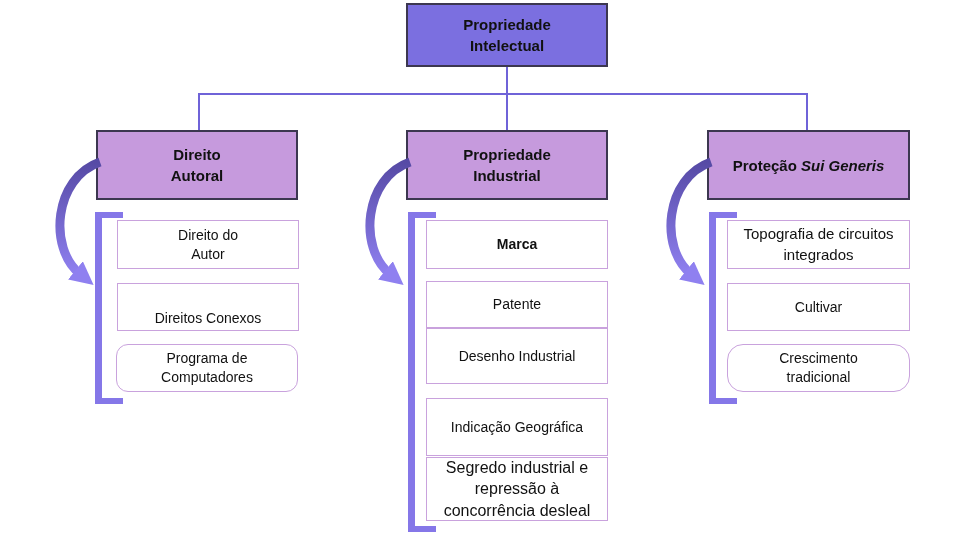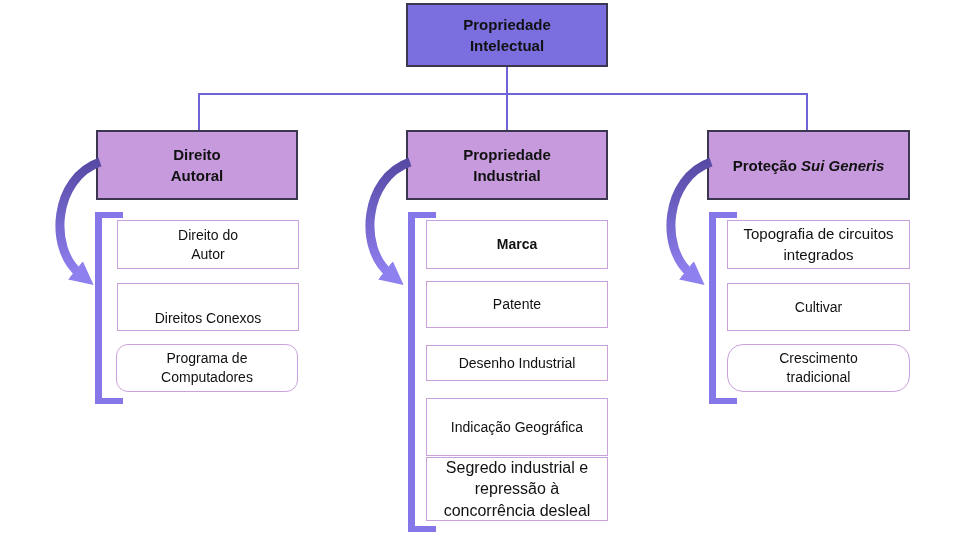--- a/index.html
+++ b/index.html
@@ -98,21 +98,21 @@
   <div class="node item prewrap" style="left:117px;top:283px;width:182px;height:48px;align-items:flex-end;"><span>Direitos Conexos</span></div>
   <div class="node item prewrap" style="left:116px;top:344px;width:182px;height:48px;border-radius:12px;"><span>Programa de
 Computadores</span></div>
 
   <div class="node item" style="left:426px;top:220px;width:182px;height:49px;font-weight:bold;">
       <span>Marca</span>
     </div>
   <div class="node item" style="left:426px;top:281px;width:182px;height:47px;">
       <span>Patente</span>
     </div>
-  <div class="node item" style="left:426px;top:345px;width:182px;height:36px;">
+  <div class="node item" style="left:426px;top:328px;width:182px;height:56px;">
       <span>Desenho Industrial</span>
     </div>
   <div class="node item" style="left:426px;top:398px;width:182px;height:58px;">
       <span>Indicação Geográfica</span>
     </div>
   <div class="node item xsmall" style="left:426px;top:457px;width:182px;height:64px;">
       <span>Segredo industrial e repressão à concorrência desleal</span>
     </div>
 
   <div class="node item small" style="left:727px;top:220px;width:183px;height:49px;">

